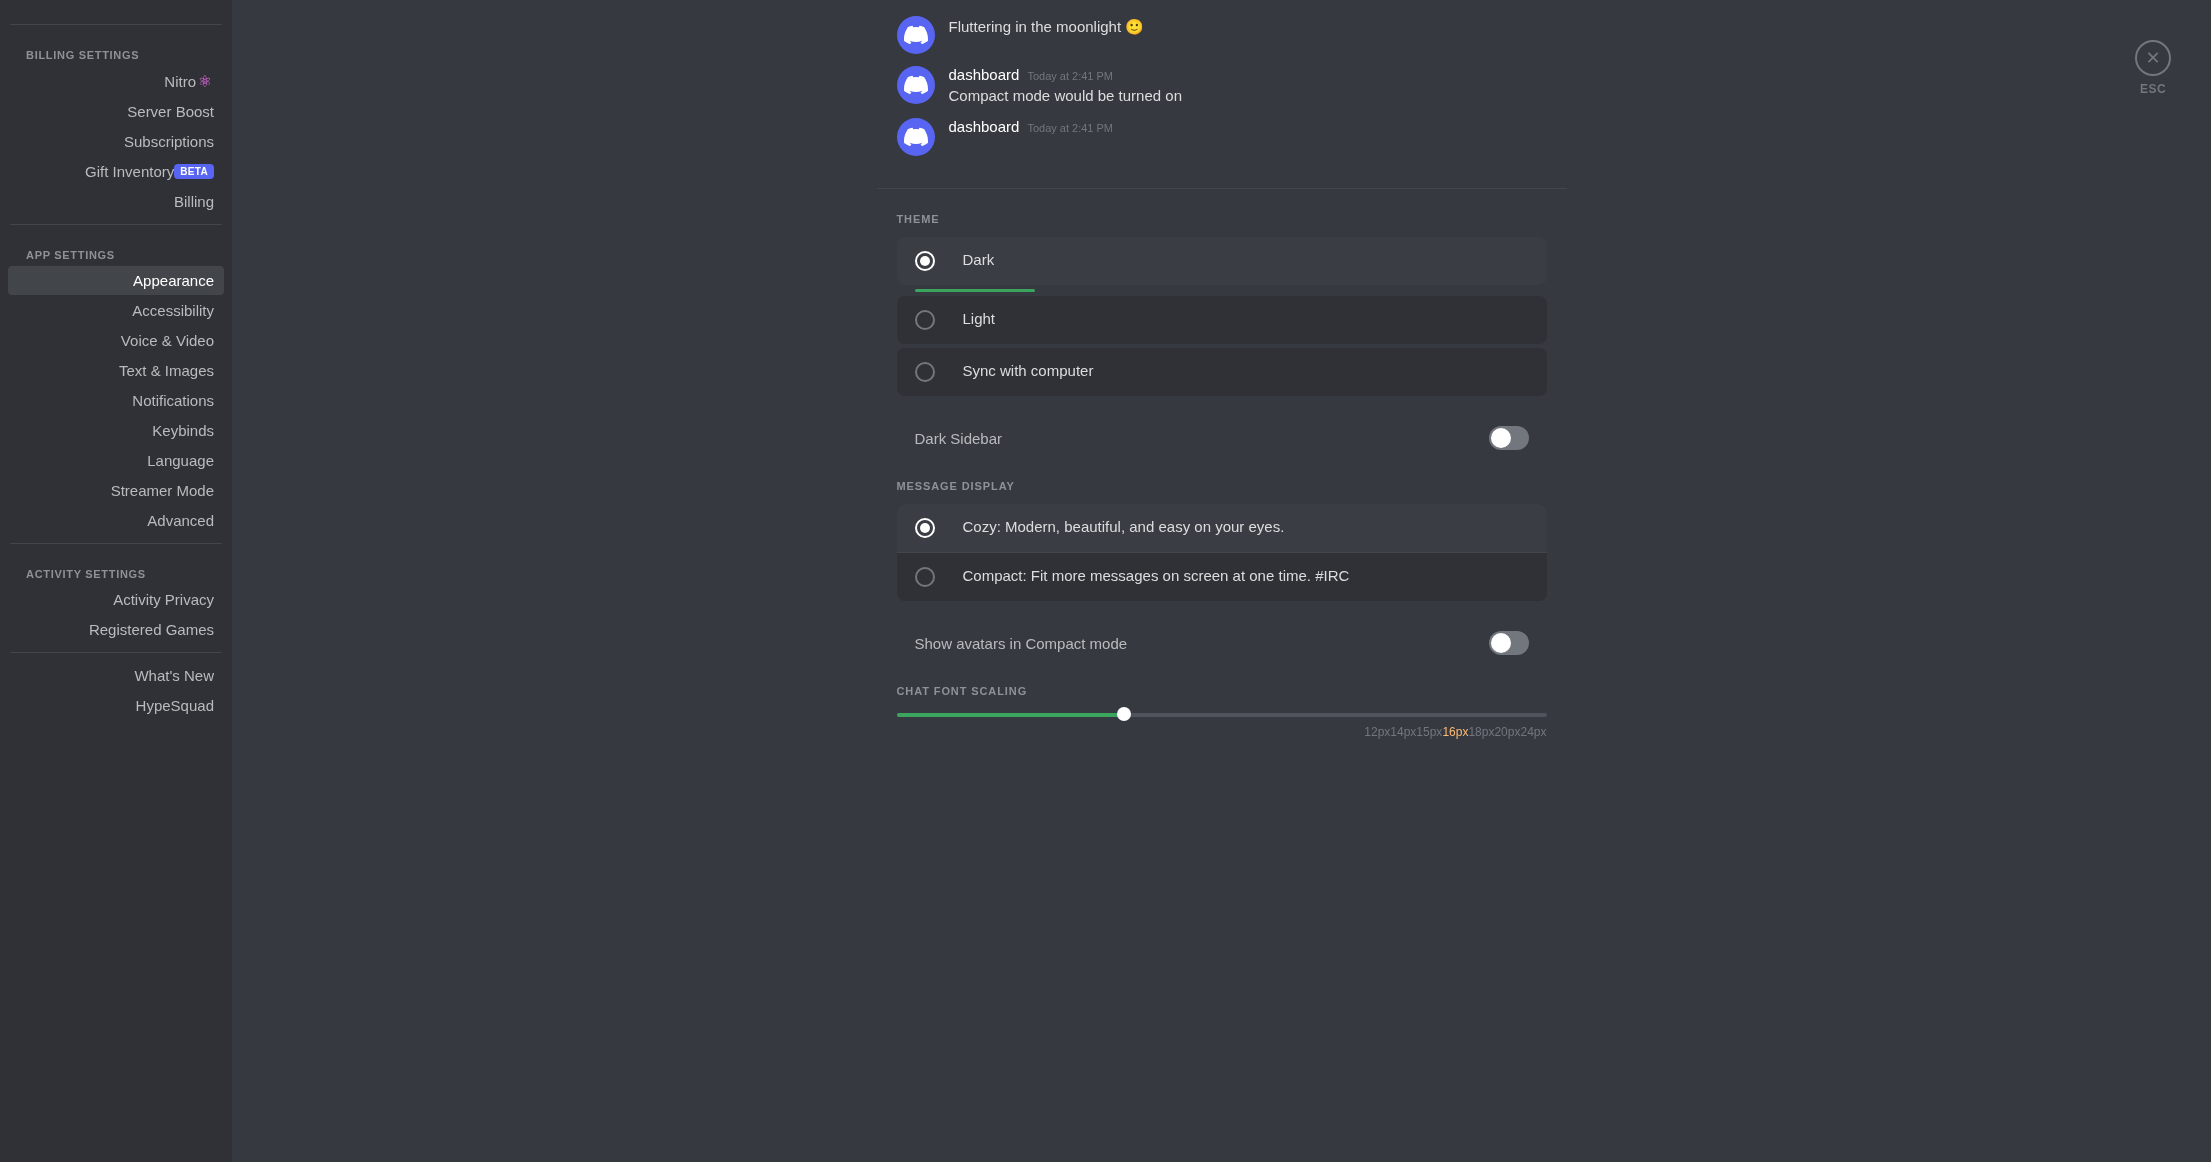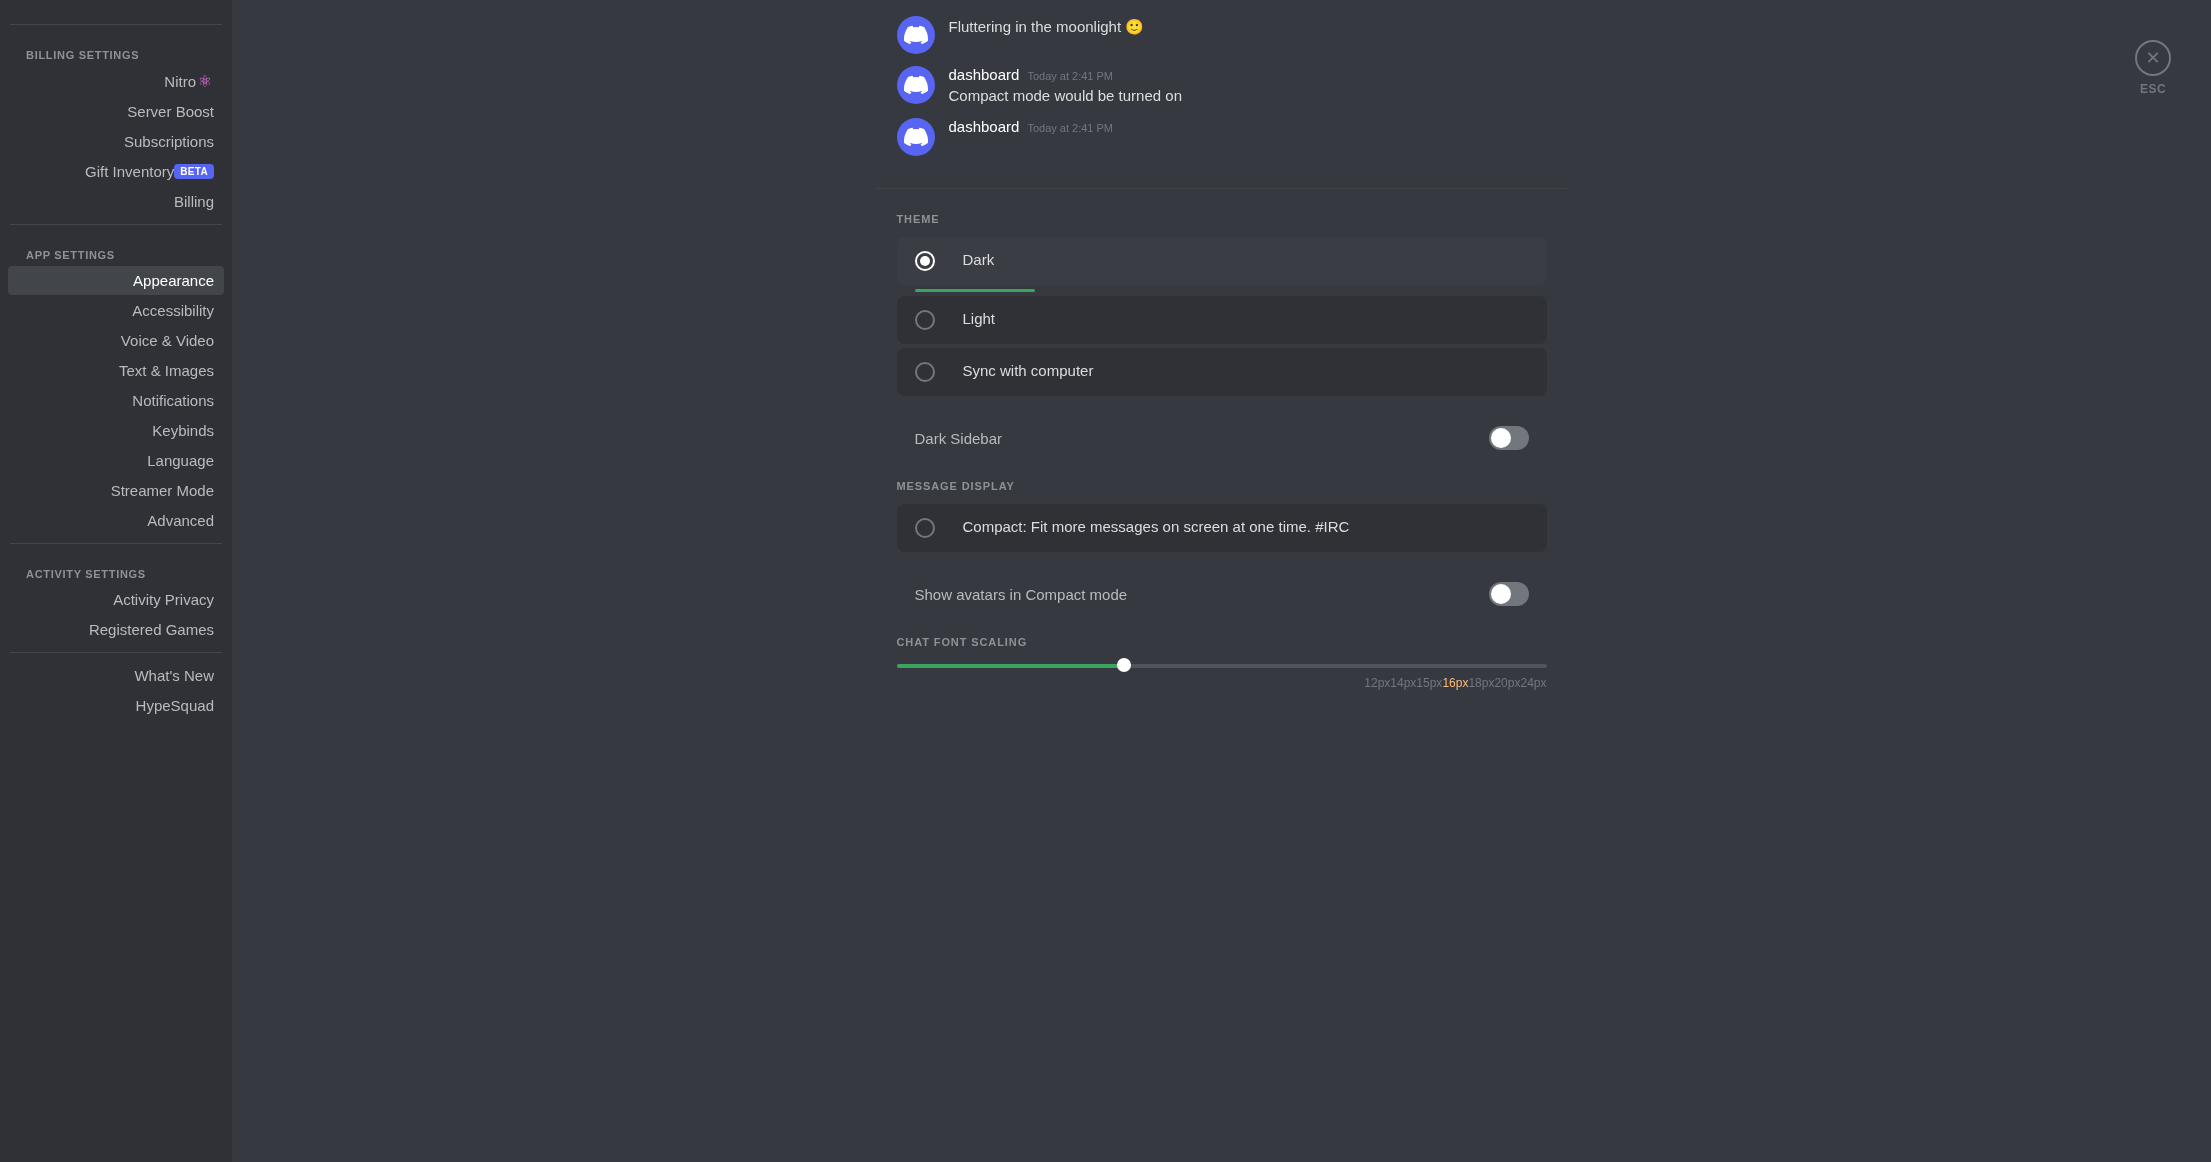--- a/index.html
+++ b/index.html
@@ -525,20 +525,24 @@
       <div class="toggle-row">
         <span class="toggle-label">Dark Sidebar</span>
         <div class="toggle-btn off">
           <div class="toggle-knob"></div>
         </div>
       </div>
 
       <div class="section-title">MESSAGE DISPLAY</div>
 
       <div class="radio-group" style="margin-bottom: 16px;">
+        <div class="radio-option selected">
+          <div class="radio-circle selected"></div>
+          <span class="radio-label">Cozy: Modern, beautiful, and easy on your eyes.</span>
+        </div>
         <div class="radio-option">
           <div class="radio-circle"></div>
           <span class="radio-label">Compact: Fit more messages on screen at one time. #IRC</span>
         </div>
       </div>
 
       <div class="toggle-row">
         <span class="toggle-label">Show avatars in Compact mode</span>
         <div class="toggle-btn off">
           <div class="toggle-knob"></div>

